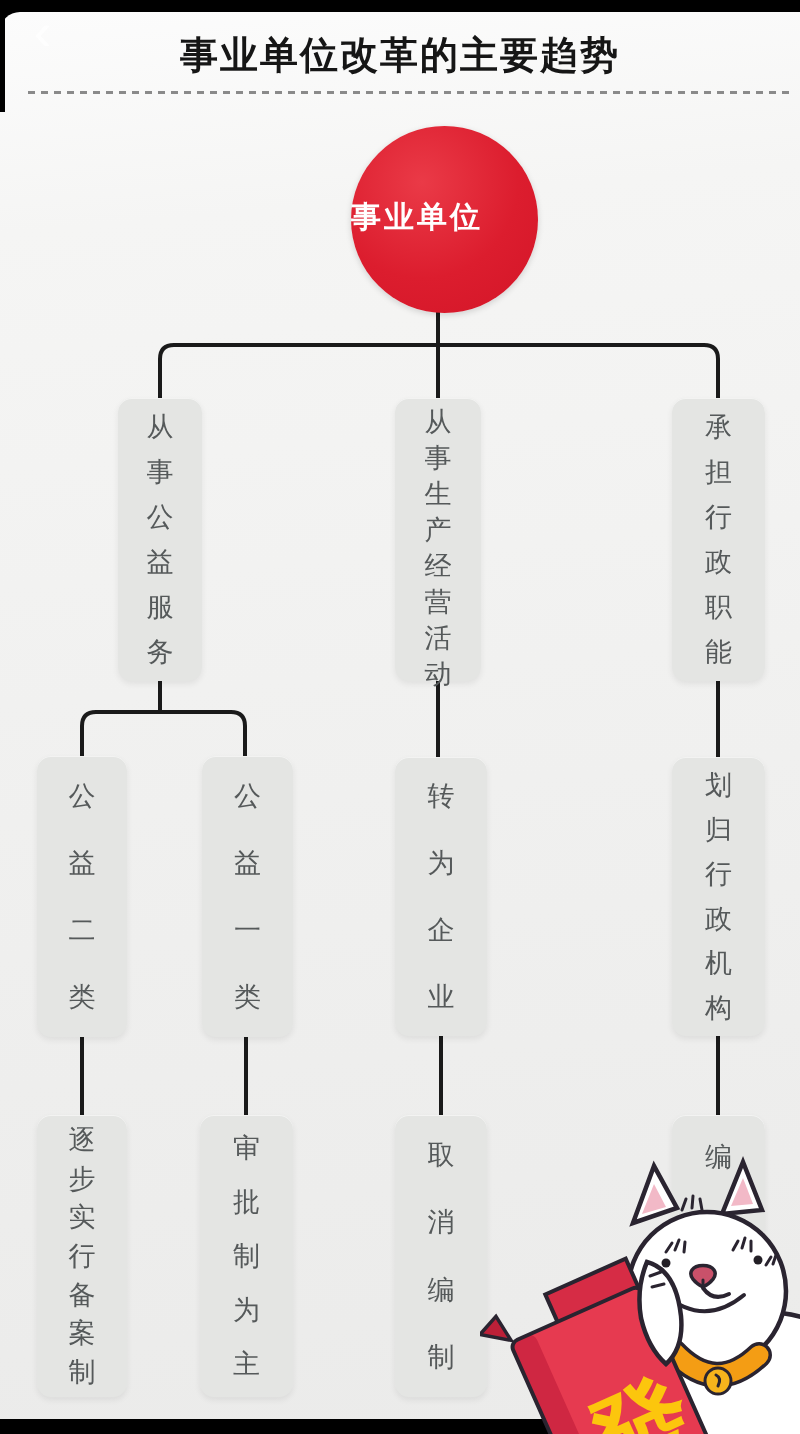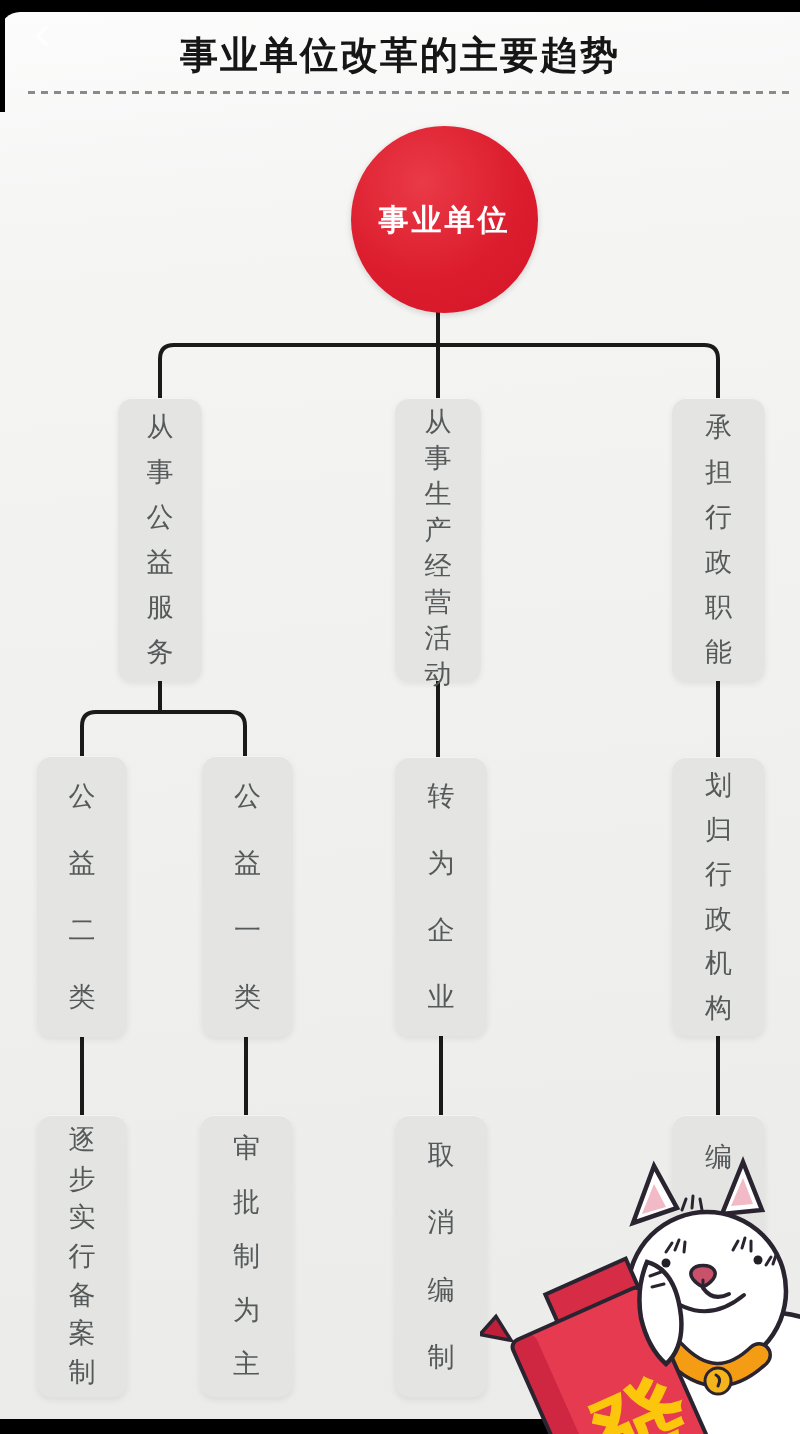--- a/index.html
+++ b/index.html
@@ -11,23 +11,23 @@
   .left-notch{position:absolute;left:0;top:0;width:5px;height:112px;background:#000;}
   .bottombar{position:absolute;left:0;top:1419px;width:800px;height:15px;background:#000;z-index:5;}
   .back{position:absolute;left:34px;top:6px;font-size:52px;line-height:52px;color:#ffffff;
         opacity:.85;z-index:3;cursor:pointer;font-weight:300;}
   .title{position:absolute;left:0;top:30px;width:800px;text-align:center;z-index:3;
         font-size:38px;font-weight:bold;color:#161616;letter-spacing:2px;margin:0;}
   .dashes{position:absolute;left:28px;top:91px;width:764px;height:3px;z-index:3;
         background:repeating-linear-gradient(90deg,#8a8a8a 0 7px,transparent 7px 13px);}
   .circle{position:absolute;left:351px;top:126px;width:187px;height:187px;border-radius:50%;
         background:radial-gradient(circle at 38% 30%,#ea3a47 0%,#dc1d2e 55%,#d31528 100%);
-        display:flex;flex-direction:column;align-items:center;justify-content:center;
+        display:flex;flex-direction:column;justify-content:center;
         color:#fff;font-size:30px;font-weight:bold;letter-spacing:3px;line-height:1.5;z-index:2;
-        box-shadow:0 2px 6px rgba(0,0,0,.15);}
+        box-shadow:0 2px 6px rgba(0,0,0,.15);font-family:Liberation Mono, monospace;}
   .connectors{position:absolute;left:0;top:0;z-index:1;pointer-events:none;}
   .connectors path{stroke:#1a1a1a;stroke-width:4;fill:none;}
   .vbox{position:absolute;background:#e4e5e3;border-radius:14px;z-index:2;
         box-shadow:0 3px 6px rgba(0,0,0,.07),inset 0 1px 0 rgba(255,255,255,.55);
         display:flex;flex-direction:column;align-items:center;justify-content:space-around;
         color:#55595a;font-size:27px;padding:6px 0;box-sizing:border-box;}
   .bA{left:118px;top:398px;width:84px;height:283px;}
   .bB{left:395px;top:398px;width:86px;height:283px;}
   .bC{left:672px;top:398px;width:93px;height:283px;}
   .bD{left:37px;top:756px;width:90px;height:281px;}

